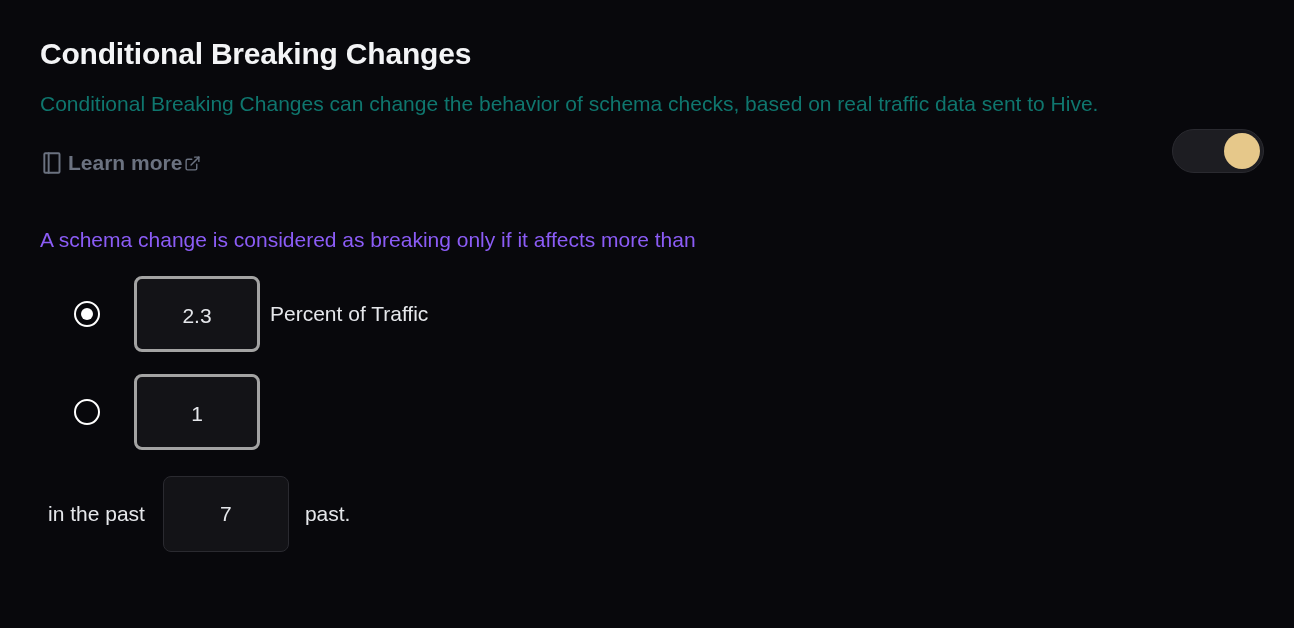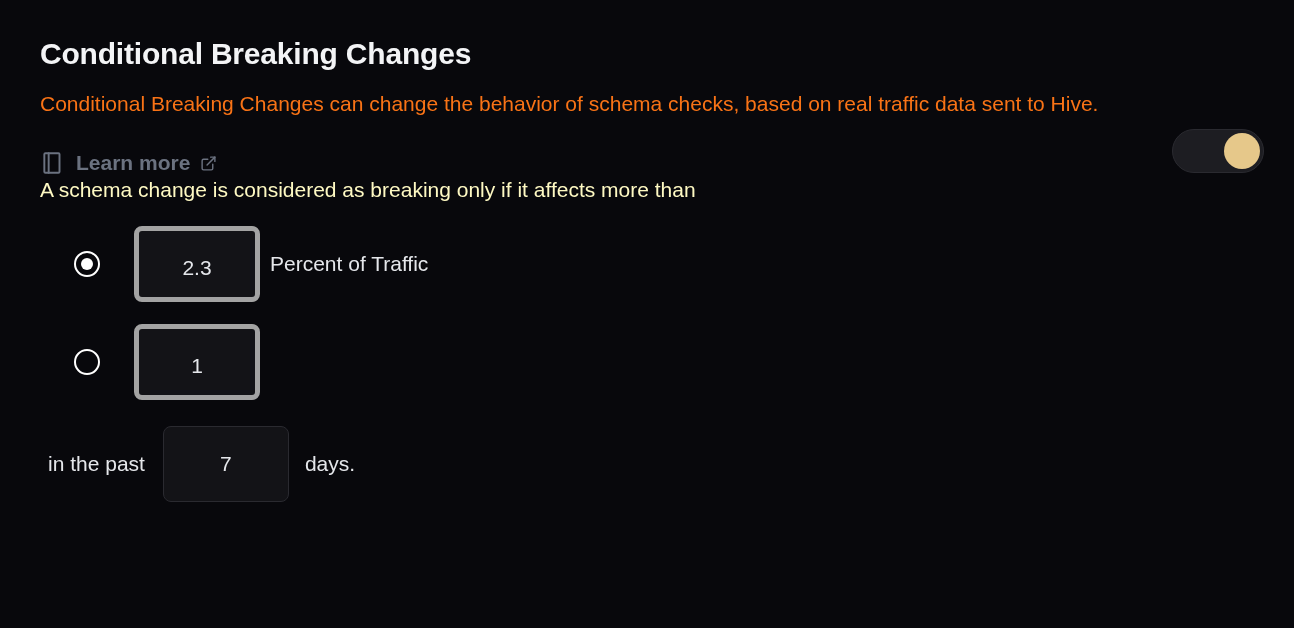--- a/index.html
+++ b/index.html
@@ -21,29 +21,29 @@
     font-size: 30px;
     font-weight: bold;
     color: #f3f4f6;
     letter-spacing: -0.2px;
     line-height: 40px;
   }
   .subtitle {
     margin-top: 10px;
     font-size: 21px;
     line-height: 40px;
-    color: #f97316;
+    color: #0f766e;
     max-width: 1105px;
     font-weight: 400;
   }
   .learn-row {
     margin-top: 26px;
     display: flex;
     align-items: center;
-    gap: 10px;
+    gap: 2px;
     width: fit-content;
     cursor: pointer;
   }
   .book-icon {
     width: 26px;
     height: 26px;
     display: block;
     color: #6b7280;
   }
   .learn-text {
@@ -71,22 +71,23 @@
   .toggle .knob {
     position: absolute;
     top: 3px;
     right: 3px;
     width: 36px;
     height: 36px;
     border-radius: 50%;
     background: #e6c88a;
   }
   .condition-text {
-    font-size: 21px;
-    color: #fef9c3;
+    margin-top: 50px;
+    font-size: 21px;
+    color: #8b5cf6;
     line-height: 28px;
   }
   .opt-row {
     display: flex;
     align-items: center;
     margin-top: 22px;
     padding-left: 34px;
   }
   .opt-row.second { margin-top: 22px; }
   .radio {
@@ -105,21 +106,21 @@
     top: 5px; left: 5px;
     width: 12px; height: 12px;
     border-radius: 50%;
     background: #ffffff;
   }
   .num-input {
     margin-left: 34px;
     width: 126px;
     height: 76px;
     background: #131317;
-    border: 5px solid #a3a3a3;
+    border: 3px solid #a3a3a3;
     border-radius: 8px;
     color: #e5e7eb;
     font-family: "Liberation Sans", sans-serif;
     font-size: 21px;
     text-align: center;
     line-height: 74px;
     outline: none;
   }
   .opt-label {
     margin-left: 10px;
@@ -190,16 +191,16 @@
   </div>
 
   <div class="opt-row second">
     <div class="radio"></div>
     <div class="num-input">1</div>
   </div>
 
   <div class="past-row">
     <div class="past-label">in the past</div>
     <div class="past-input">7</div>
-    <div class="days-label">days.</div>
+    <div class="days-label">past.</div>
   </div>
 
 </div>
 
 </body></html>

